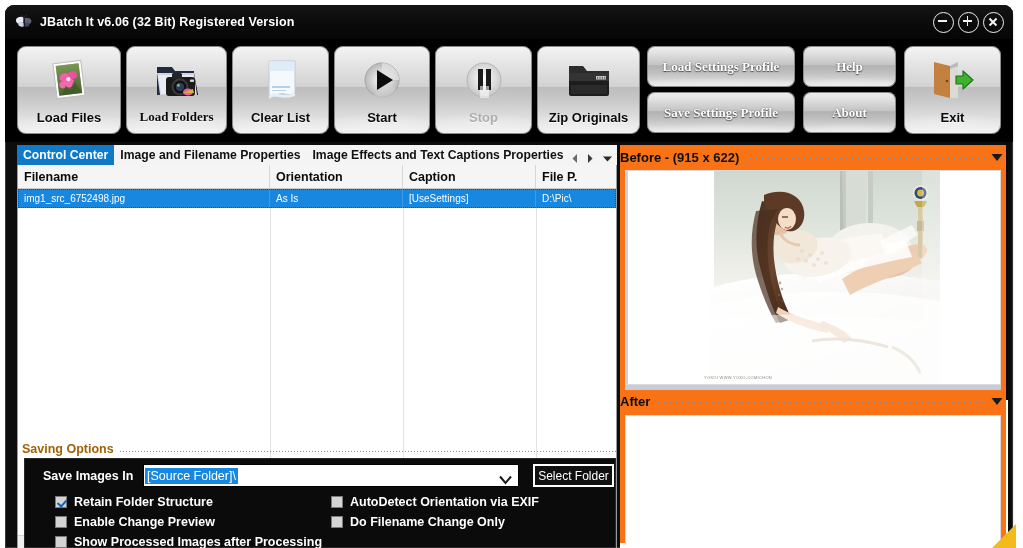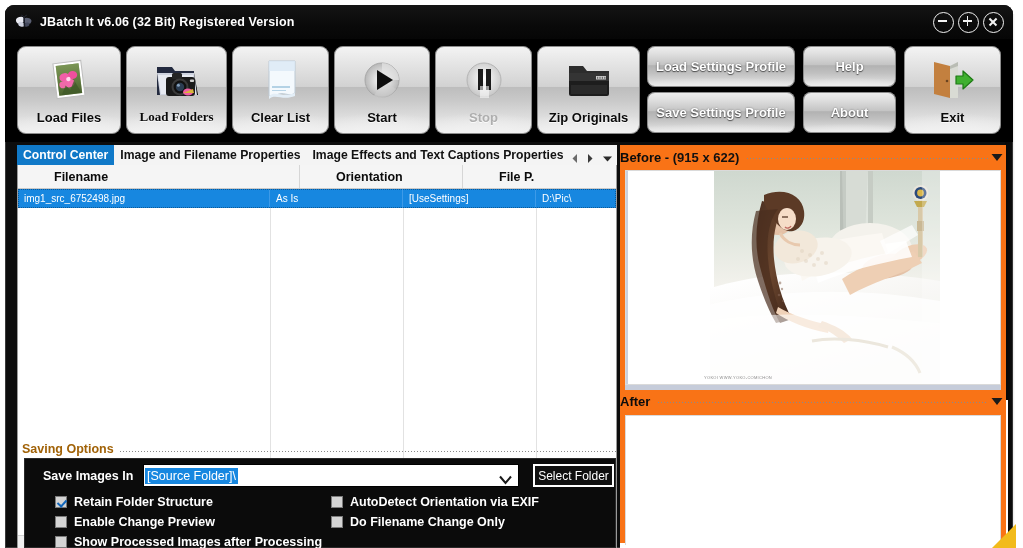--- a/index.html
+++ b/index.html
@@ -147,20 +147,21 @@
     border-radius: 8px;
     background:
       radial-gradient(ellipse 150% 62% at 50% 118%, #fbfbfb 0%, #ededed 30%, rgba(237,237,237,0) 66%),
       linear-gradient(to bottom,
         #efefef 0%, #e2e2e2 16%,
         #c4c4c4 46%, #b2b2b2 48%,
         #c0c0c0 66%, #dedede 90%, #ebebeb 100%);
     box-shadow: 0 0 0 1px #8c8c8c inset, 0 1px 2px rgba(0,0,0,0.55);
     display: flex; align-items: center; justify-content: center;
     cursor: pointer;
+    font-family: Liberation Serif, serif;
   }
   .tbtn-sm .tlabel-sm {
     font-size: 13px; font-weight: bold;
     color: #ffffff;
     text-shadow: 0 1px 1px rgba(0,0,0,0.55), 0 0 2px rgba(0,0,0,0.4);
     white-space: nowrap;
   }
 
   
   .leftpanel {
@@ -213,21 +214,20 @@
     border-bottom: 1px solid #c9c9c9;
   }
   .th {
     font-size: 12.5px; font-weight: bold; color: #0b0b0b;
     display: flex; align-items: center;
     padding-left: 6px;
     border-right: 1px solid #d6d6d6;
     box-sizing: border-box;
     overflow: hidden; white-space: nowrap;
     cursor: pointer;
-    margin-left: 30px;
   }
   .trow {
     display: flex;
     height: 19px;
     background: #1787e0;
     outline: 1px dotted #0c5a99;
     outline-offset: -1px;
   }
   .td {
     font-size: 10px; color: #ffffff;
@@ -655,20 +655,23 @@
       </div>
     </div>
 
     <div class="tablewrap">
       <div class="thead">
         <div class="th" style="width:252px;">
           <span>Filename</span>
         </div>
         <div class="th" style="width:133px;">
           <span>Orientation</span>
+        </div>
+        <div class="th" style="width:133px;">
+          <span>Caption</span>
         </div>
         <div class="th" style="width:80px; border-right:none;">
           <span>File P.</span>
         </div>
       </div>
 
       <div class="trow">
         <div class="td" style="width:252px;">img1_src_6752498.jpg</div>
         <div class="td" style="width:133px;">As Is</div>
         <div class="td" style="width:133px;">[UseSettings]</div>

